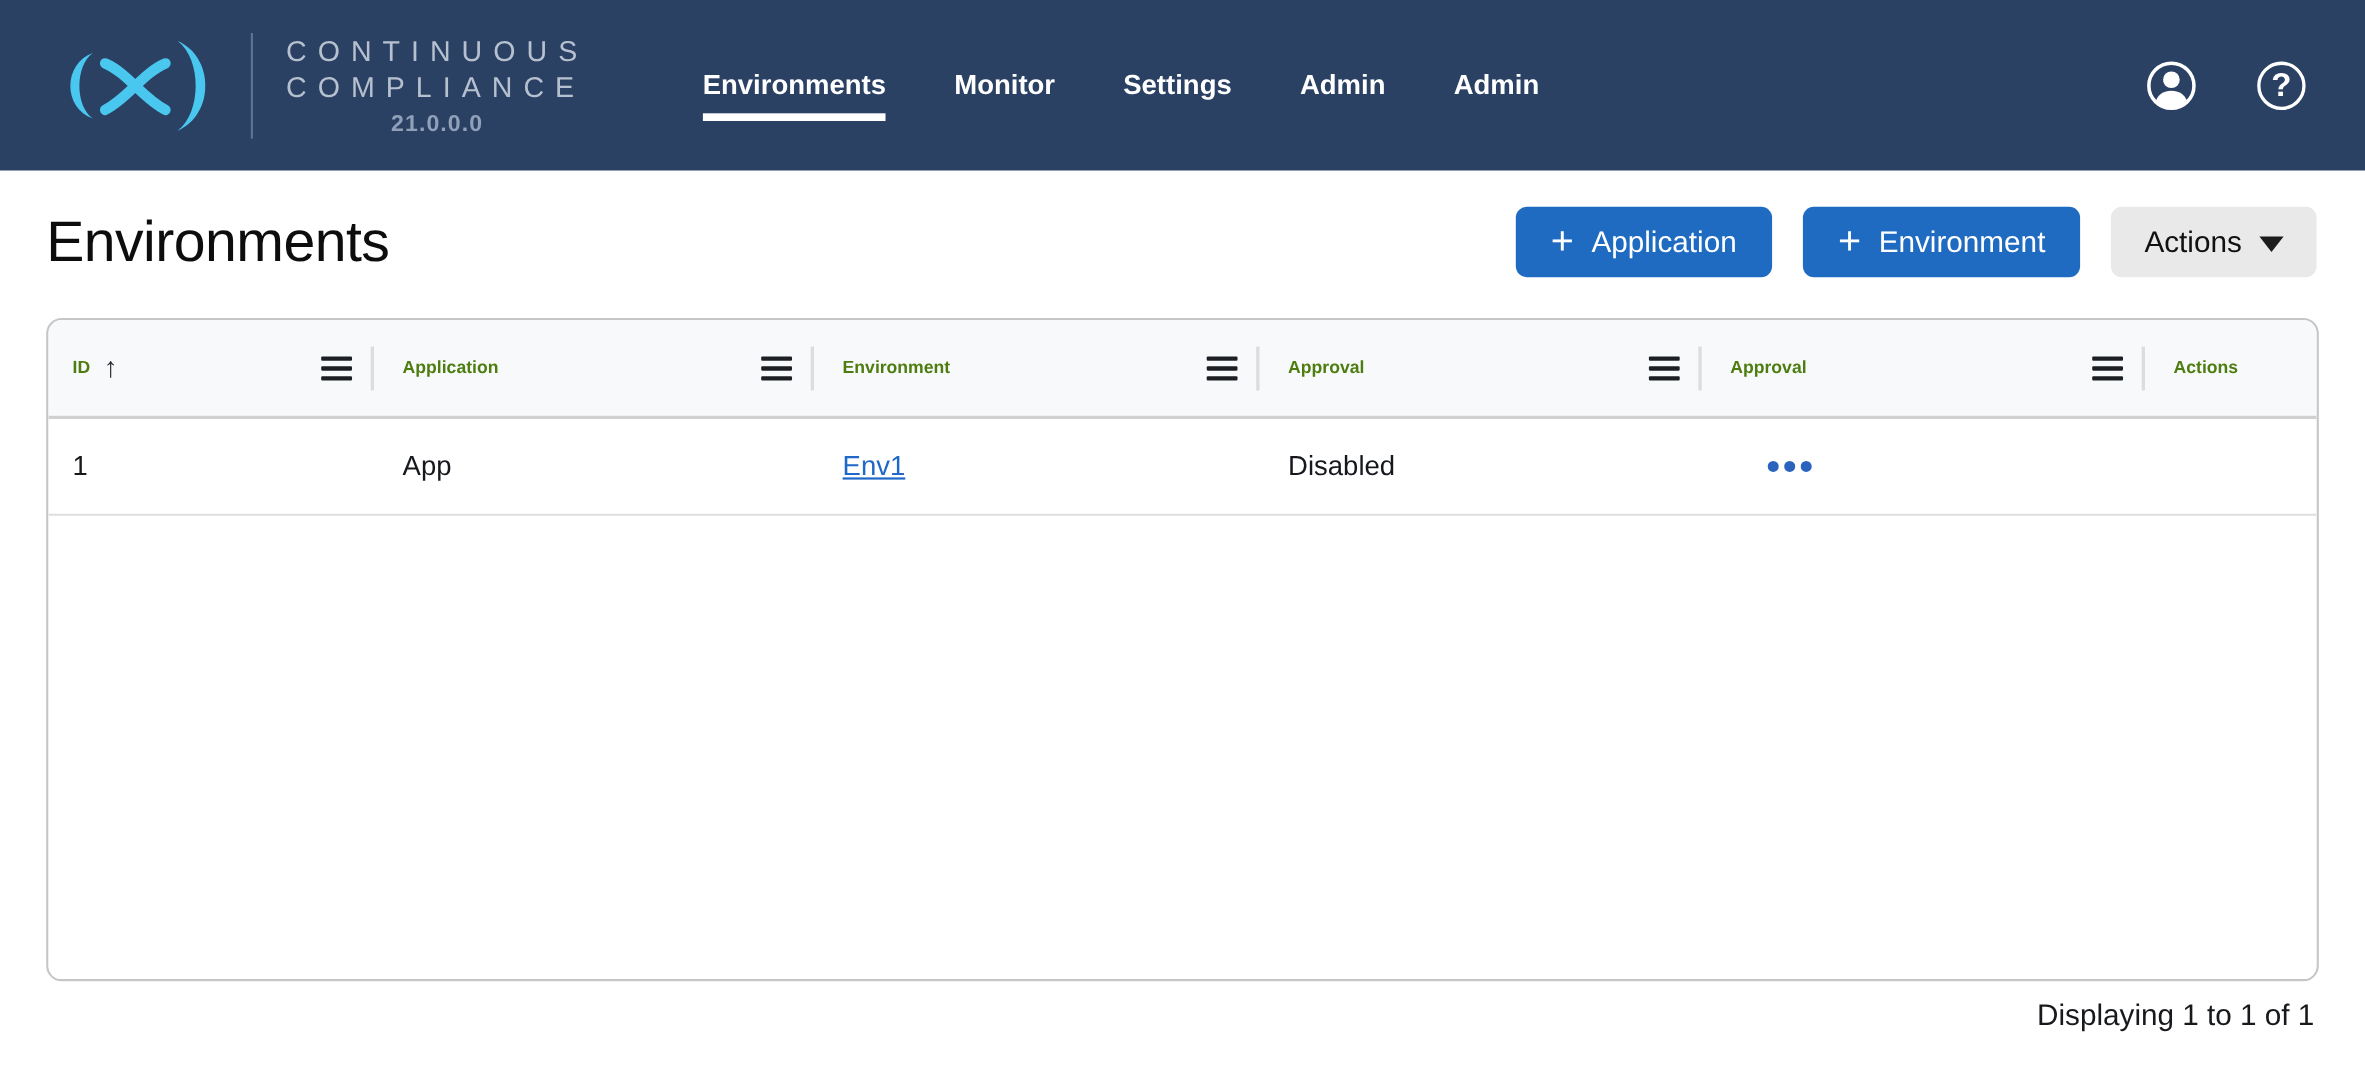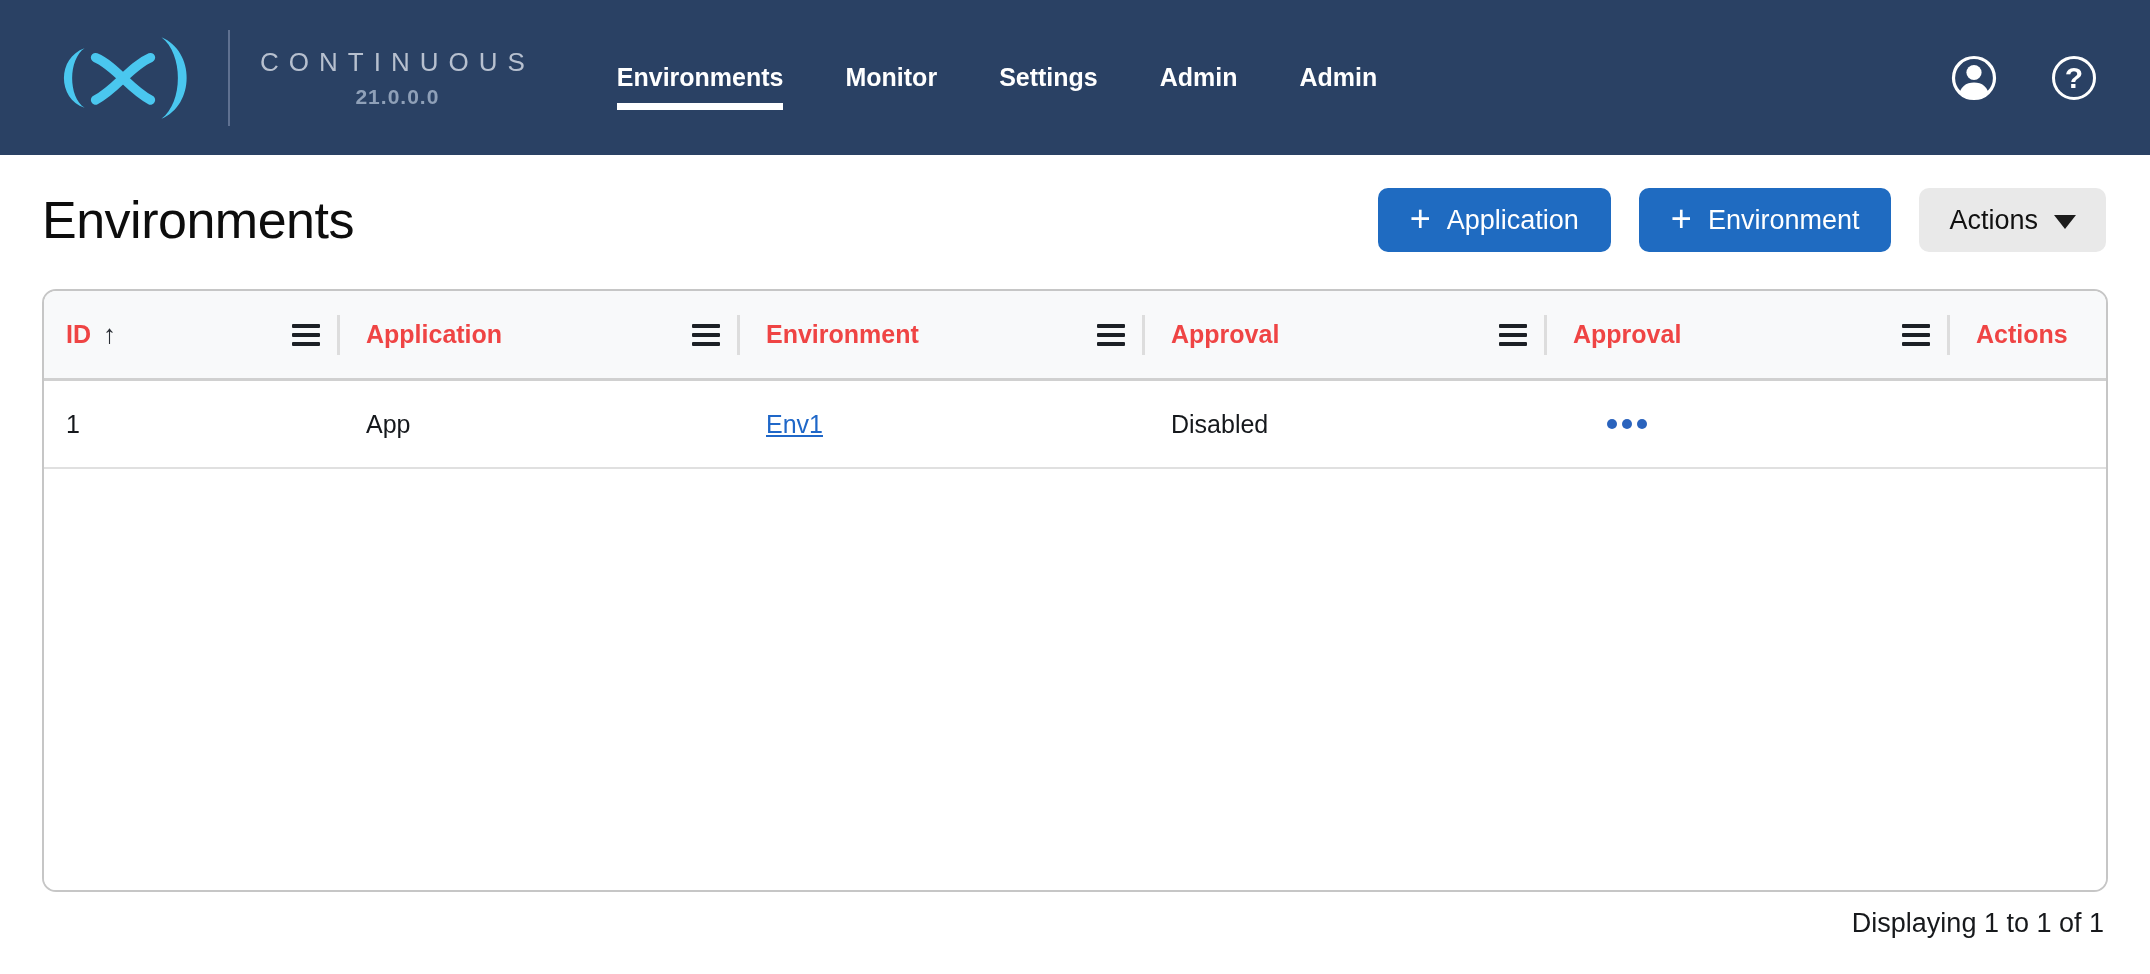--- a/index.html
+++ b/index.html
@@ -9,21 +9,21 @@
     --secondary-button:#e9e9e9;
     --link:#1f67c8;
     --dots:#2a63bd;
   }
   *{box-sizing:border-box;margin:0;padding:0;}
   html,body{width:2150px;height:974px;overflow:hidden;background:#ffffff;
     font-family:"Liberation Sans","DejaVu Sans",sans-serif;color:#111;}
 
   
   .appbar{height:155px;background:var(--header-bg,#2a4164);display:flex;
-    padding:0 52px 0 48px;}
+    padding:0 52px 0 48px;gap:22px;}
   .logo-link{display:flex;align-items:center;gap:30px;cursor:pointer;}
   .logo-mark{width:150px;height:102px;display:block;}
   .logo-divider{width:2px;height:96px;background:#5f7191;}
   .brand-text{display:flex;flex-direction:column;align-items:center;}
   .brand-lines{color:#b7c0cf;font-size:26px;letter-spacing:10px;line-height:1.25;font-weight:400;white-space:nowrap;}
   .brand-version{color:#8fa0b8;font-size:21px;margin-top:6px;letter-spacing:1px;font-weight:bold;}
 
   .nav{display:flex;gap:62px;margin-left:82px;align-items:center;}
   .nav-item{position:relative;color:#ffffff;font-size:25px;font-weight:700;cursor:pointer;
     padding:10px 0;white-space:nowrap;}
@@ -51,21 +51,21 @@
 
   
   .table-card{margin:28px 42px 0 42px;height:603px;border:2px solid #c6c6c6;border-radius:14px;
     overflow:hidden;background:#fff;display:flex;flex-direction:column;}
   .thead{display:grid;grid-template-columns:296px 400px 405px 402px 403px 1fr;
     height:90px;background:#f8f9fa;border-bottom:3px solid #d0d0d0;}
   .th{position:relative;display:flex;align-items:center;padding:0 14px 0 26px;}
   .th.first{padding-left:22px;}
   .th:not(.last)::after{content:"";position:absolute;right:0;top:50%;transform:translateY(-50%);
     width:3px;height:40px;background:#dddddd;}
-  .th-label{font-size:25px;font-weight:700;color:#ef4444;cursor:pointer;white-space:nowrap;}
+  .th-label{font-size:16px;font-weight:700;color:#4d7c0f;cursor:pointer;white-space:nowrap;}
   .sort-arrow{font-size:26px;color:#2b2f35;margin-left:12px;cursor:pointer;font-weight:400;}
   .th-spacer{flex:1;}
   .hamburger{width:28px;height:22px;display:flex;flex-direction:column;justify-content:space-between;
     cursor:pointer;margin-right:6px;}
   .hamburger i{display:block;height:4px;background:#1c2025;border-radius:1px;}
 
   .trow{display:grid;grid-template-columns:296px 400px 405px 402px 403px 1fr;height:88px;
     border-bottom:2px solid #e0e0e0;background:#fff;}
   .td{display:flex;align-items:center;padding-left:26px;font-size:25px;color:#15181c;}
   .td.first{padding-left:22px;}
@@ -86,20 +86,21 @@
     <svg class="logo-mark" viewBox="0 0 190 130" fill="none" xmlns="http://www.w3.org/2000/svg">
       <path d="M46 27 C25 41 25 89 46 103 C11 91 11 39 46 27 Z" fill="#4ac7ef"></path>
       <path d="M144 13 C172 34 172 96 144 117 C187 99 187 31 144 13 Z" fill="#4ac7ef"></path>
       <path d="M60 39 C86 50 104 80 130 93" stroke="#4ac7ef" stroke-width="12" stroke-linecap="round"></path>
       <path d="M130 39 C104 50 86 80 60 93" stroke="#4ac7ef" stroke-width="12" stroke-linecap="round"></path>
     </svg>
     <div class="logo-divider"></div>
     <div class="brand-text">
       <div class="brand-lines">
         <div>CONTINUOUS</div>
+        <div>COMPLIANCE</div>
       </div>
       <div class="brand-version">21.0.0.0</div>
     </div>
   </div>
 
   <nav class="nav">
     <div class="nav-item active">
       <span>Environments</span>
       <span class="active-bar"></span>
     </div>

